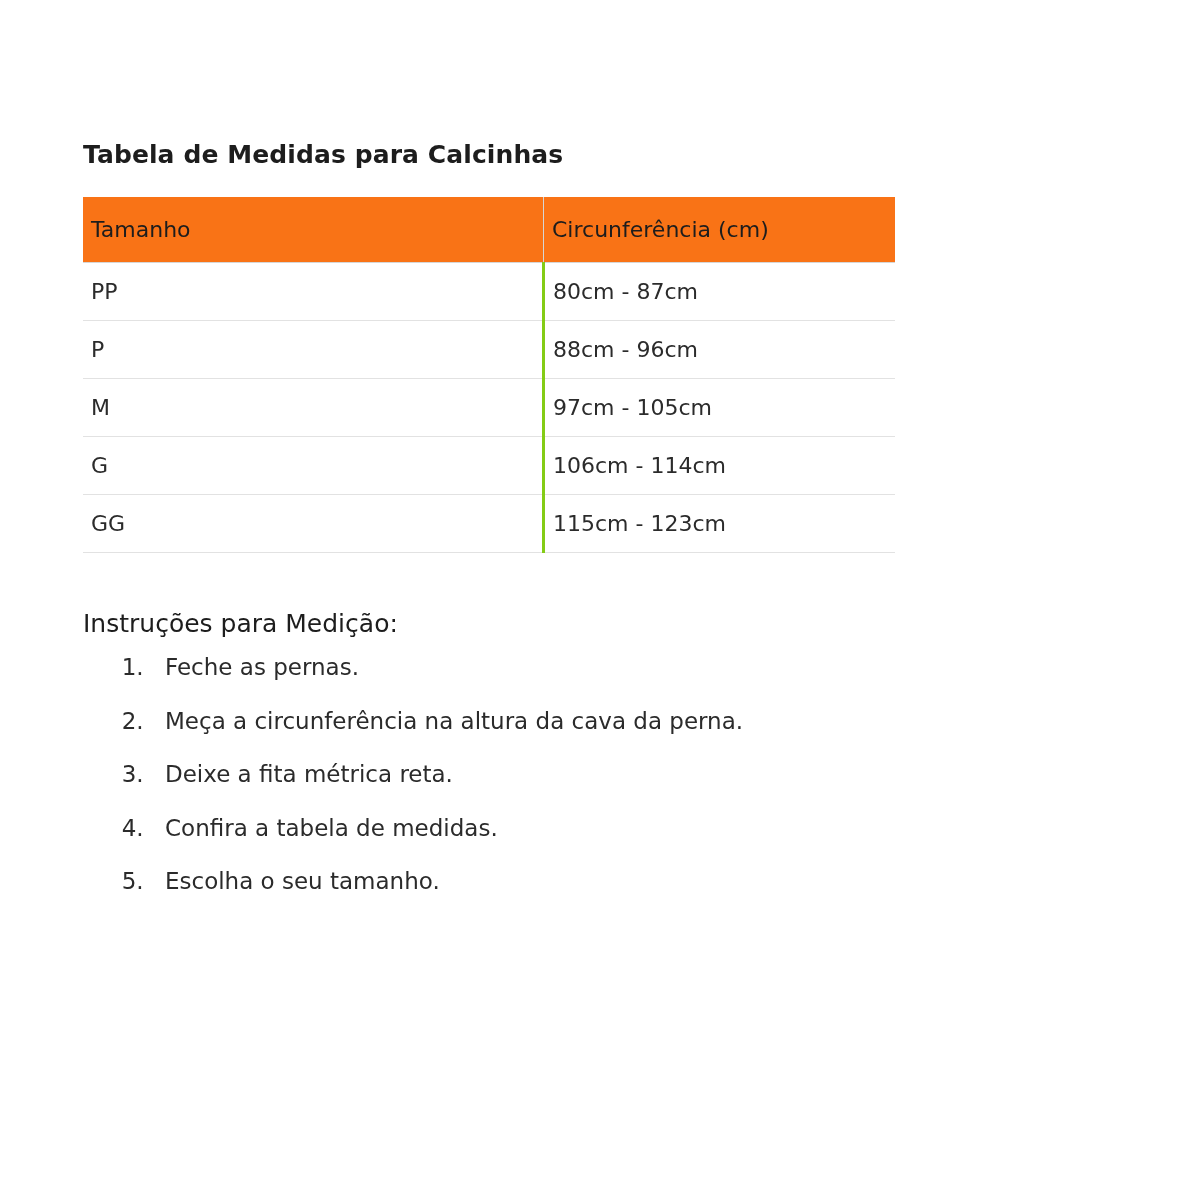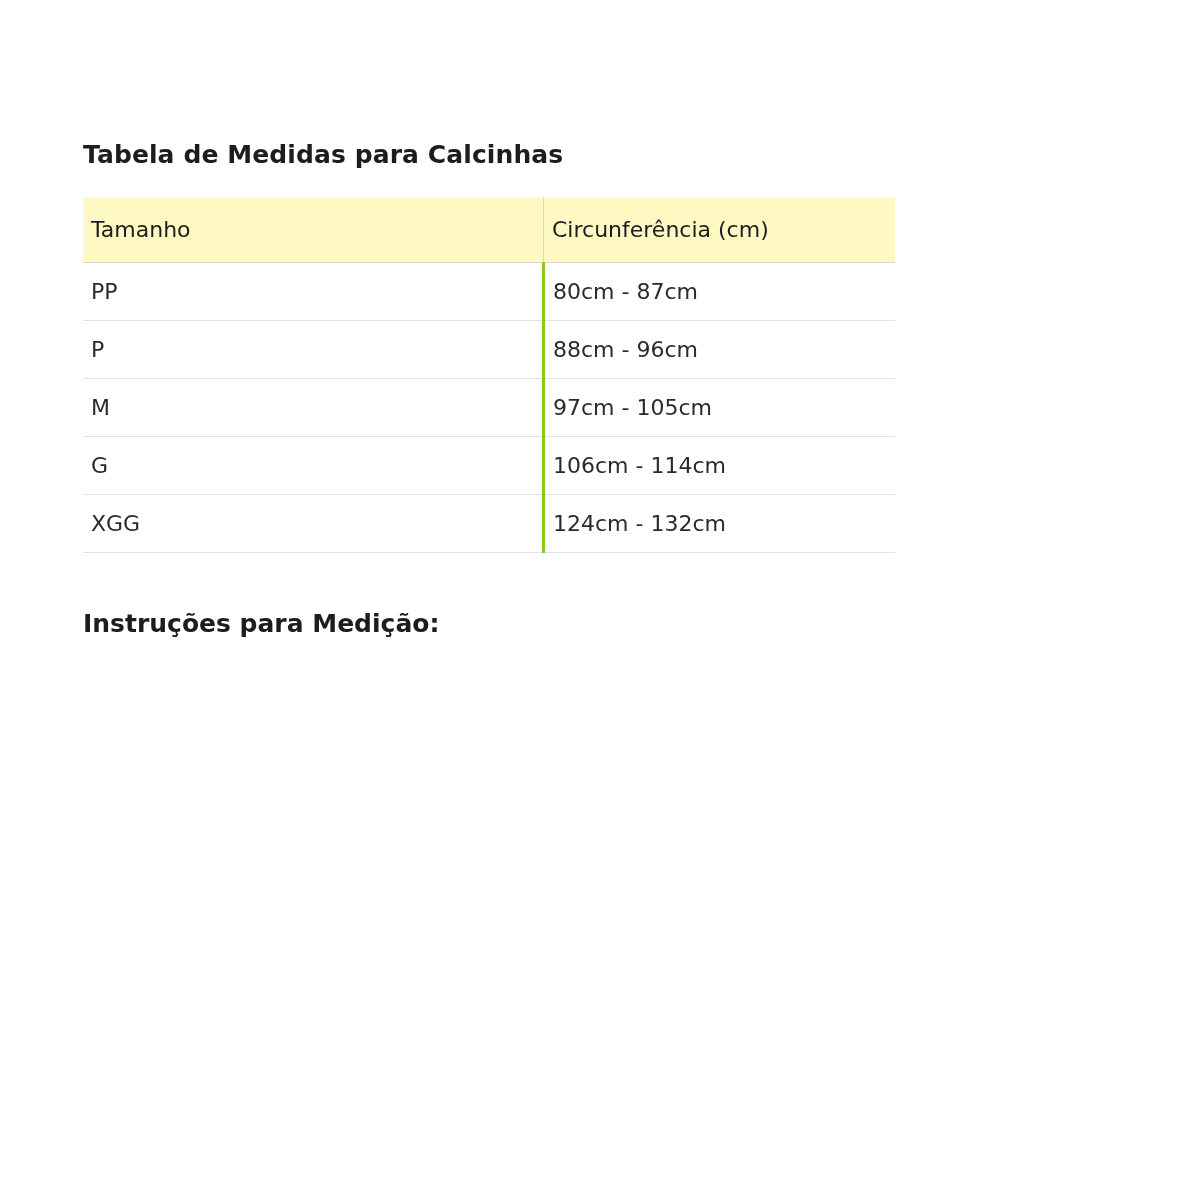--- a/index.html
+++ b/index.html
@@ -37,40 +37,40 @@
   table.size-table td {
     text-align: left;
     font-size: 22px;
     font-weight: normal;
     color: #2b2b2b;
     padding: 16px 0 16px 8px;
     border-bottom: 1px solid #e2e2e2;
     vertical-align: middle;
   }
   table.size-table thead th {
-    background: #fef9c3;
+    background: #f97316;
     color: #1d1d1d;
     padding-top: 20px;
     padding-bottom: 20px;
     border-bottom: 1px solid #d6d6d6;
   }
   table.size-table th.col-size,
   table.size-table td.col-size {
     width: 452px;
     border-right: 3px solid #84cc16;
   }
   table.size-table thead th.col-size {
     border-right: 1px solid #d6d6d6;
   }
   table.size-table tbody tr:last-child td {
     border-bottom: 1px solid #e2e2e2;
   }
   .instructions-title {
     font-size: 25px;
-    font-weight: bold;
+    font-weight: normal;
     color: #1d1d1d;
     margin: 56px 0 16px 0;
   }
   ol.instructions {
     margin: 0;
     padding-left: 68px;
     font-size: 23px;
     color: #2b2b2b;
   }
   ol.instructions li {
@@ -107,22 +107,29 @@
       </tr>
       <tr>
         <td class="col-size">M</td>
         <td class="col-circ">97cm - 105cm</td>
       </tr>
       <tr>
         <td class="col-size">G</td>
         <td class="col-circ">106cm - 114cm</td>
       </tr>
       <tr>
-        <td class="col-size">XGG</td>
-        <td class="col-circ">124cm - 132cm</td>
+        <td class="col-size">GG</td>
+        <td class="col-circ">115cm - 123cm</td>
       </tr>
     </tbody>
   </table>
 
   <h2 class="instructions-title">Instruções para Medição:</h2>
 
+  <ol class="instructions">
+    <li>Feche as pernas.</li>
+    <li>Meça a circunferência na altura da cava da perna.</li>
+    <li>Deixe a fita métrica reta.</li>
+    <li>Confira a tabela de medidas.</li>
+    <li>Escolha o seu tamanho.</li>
+  </ol>
 
 </div>
 
 </body></html>

